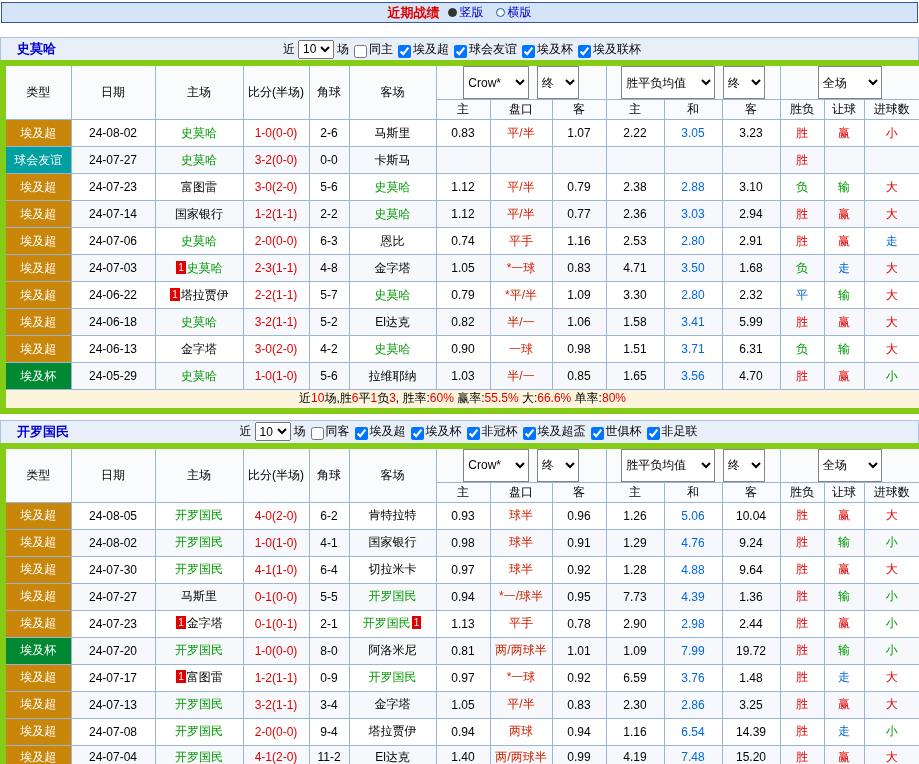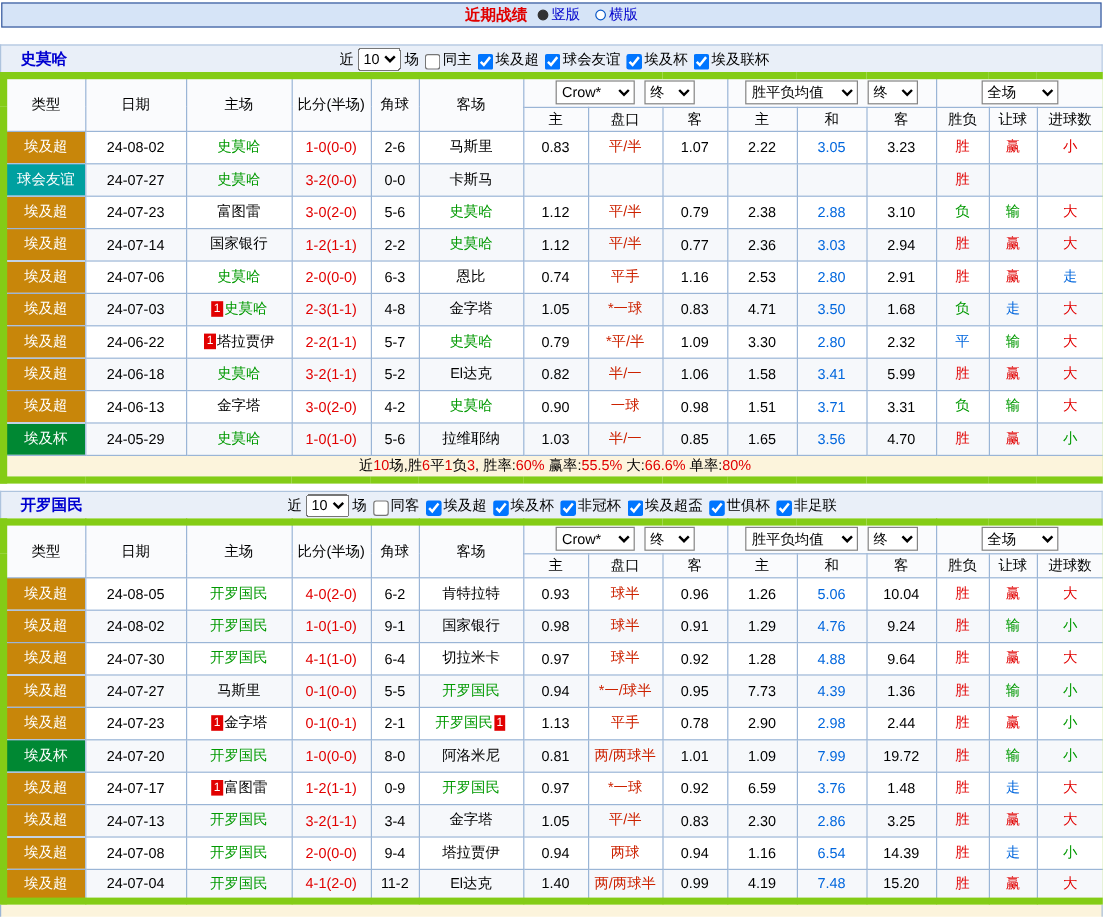--- a/index.html
+++ b/index.html
@@ -30,21 +30,21 @@
   .grid tbody td{height:27px}
   .grid tbody tr:nth-child(even) td{background:#f6f8fb}
   td.league{color:#fff}
   td.score{color:#e10000}
   td.hcp{color:#cc2200}
   td.draw{color:#0066dd}
   .focal{color:#009900}
   .rc{display:inline-block;font-style:normal;background:#e10000;color:#fff;font-size:10px;
       line-height:13px;padding:0 2px;margin:0 1px;vertical-align:1px}
   .summary-cell{background:#fcf4dc;height:21px;font-size:12px}
-  .selcell select{border:1px solid #848484;background:#fff;height:20px;font-size:12px;margin:0 2px}
+  .selcell select{border:1px solid #848484;background:#fff;height:33px;font-size:12px;margin:0 2px}
   .sel-book{width:66px}.sel-fin{width:42px}.sel-avg{width:94px}.sel-full{width:64px}
   .cutoff{height:14px;background:#fcf4dc;border:1px solid #9ab5d6;border-top:none}
 </style>
 </head>
 <body>
 
 <div class="topbar">
   <span class="tb-title">近期战绩</span>
   <span class="radio-group">
     <label class="radio-lab">
@@ -263,21 +263,21 @@
         <td>24-06-13</td>
         <td><span class="">金字塔</span></td>
         <td class="score">3-0(2-0)</td>
         <td>4-2</td>
         <td><span class="focal">史莫哈</span></td>
         <td>0.90</td>
         <td class="hcp">一球</td>
         <td>0.98</td>
         <td>1.51</td>
         <td class="draw">3.71</td>
-        <td>3.31</td>
+        <td>6.31</td>
         <td><span style="color:#009900">负</span></td>
         <td><span style="color:#009900">输</span></td>
         <td><span style="color:#e10000">大</span></td>
       </tr>
       <tr>
         <td class="league" style="background:#008833">埃及杯</td>
         <td>24-05-29</td>
         <td><span class="focal">史莫哈</span></td>
         <td class="score">1-0(1-0)</td>
         <td>5-6</td>
@@ -381,21 +381,21 @@
         <td>10.04</td>
         <td><span style="color:#e10000">胜</span></td>
         <td><span style="color:#e10000">赢</span></td>
         <td><span style="color:#e10000">大</span></td>
       </tr>
       <tr>
         <td class="league" style="background:#c8860a">埃及超</td>
         <td>24-08-02</td>
         <td><span class="focal">开罗国民</span></td>
         <td class="score">1-0(1-0)</td>
-        <td>9-1</td>
+        <td>4-1</td>
         <td><span class="">国家银行</span></td>
         <td>0.98</td>
         <td class="hcp">球半</td>
         <td>0.91</td>
         <td>1.29</td>
         <td class="draw">4.76</td>
         <td>9.24</td>
         <td><span style="color:#e10000">胜</span></td>
         <td><span style="color:#009900">输</span></td>
         <td><span style="color:#009900">小</span></td>

